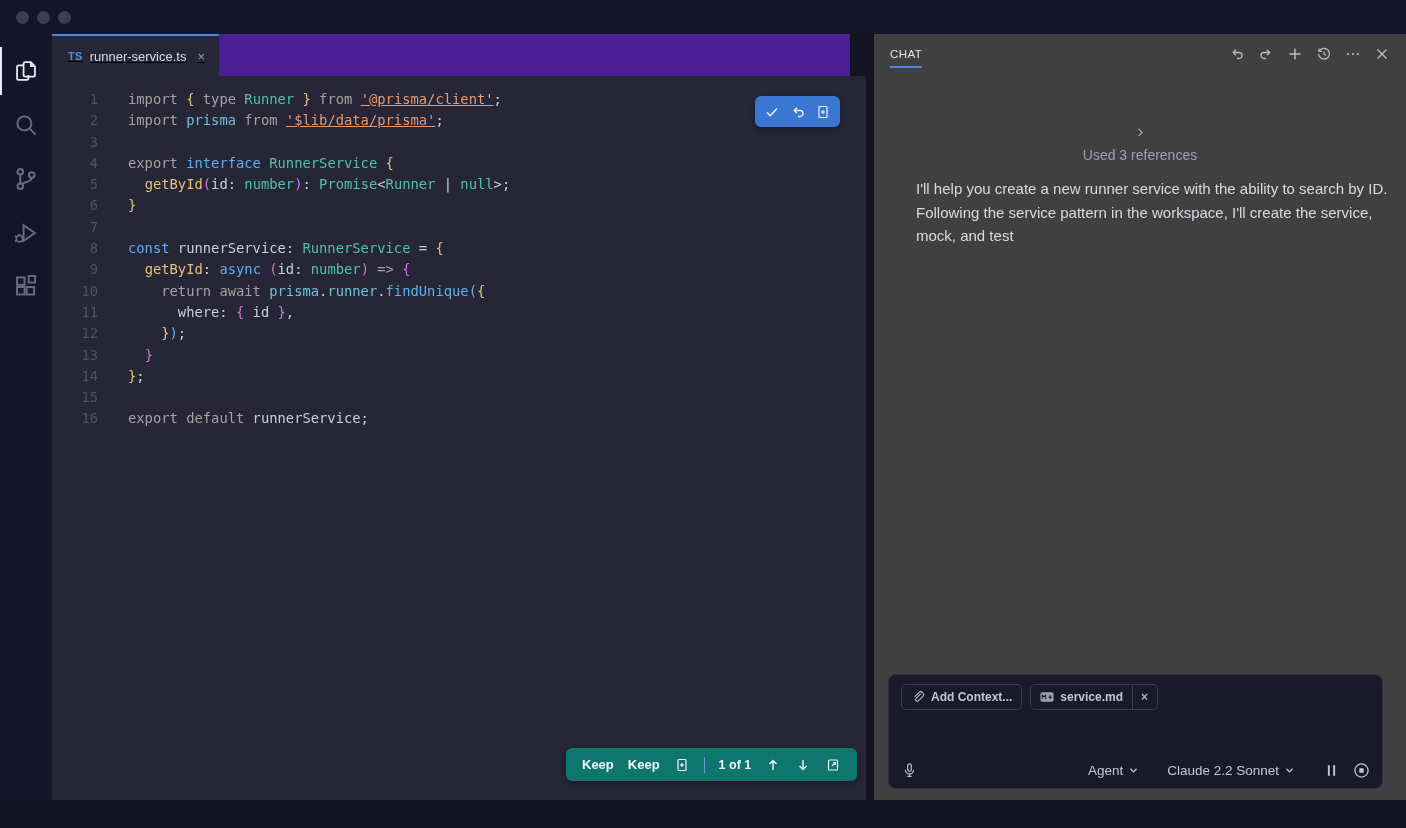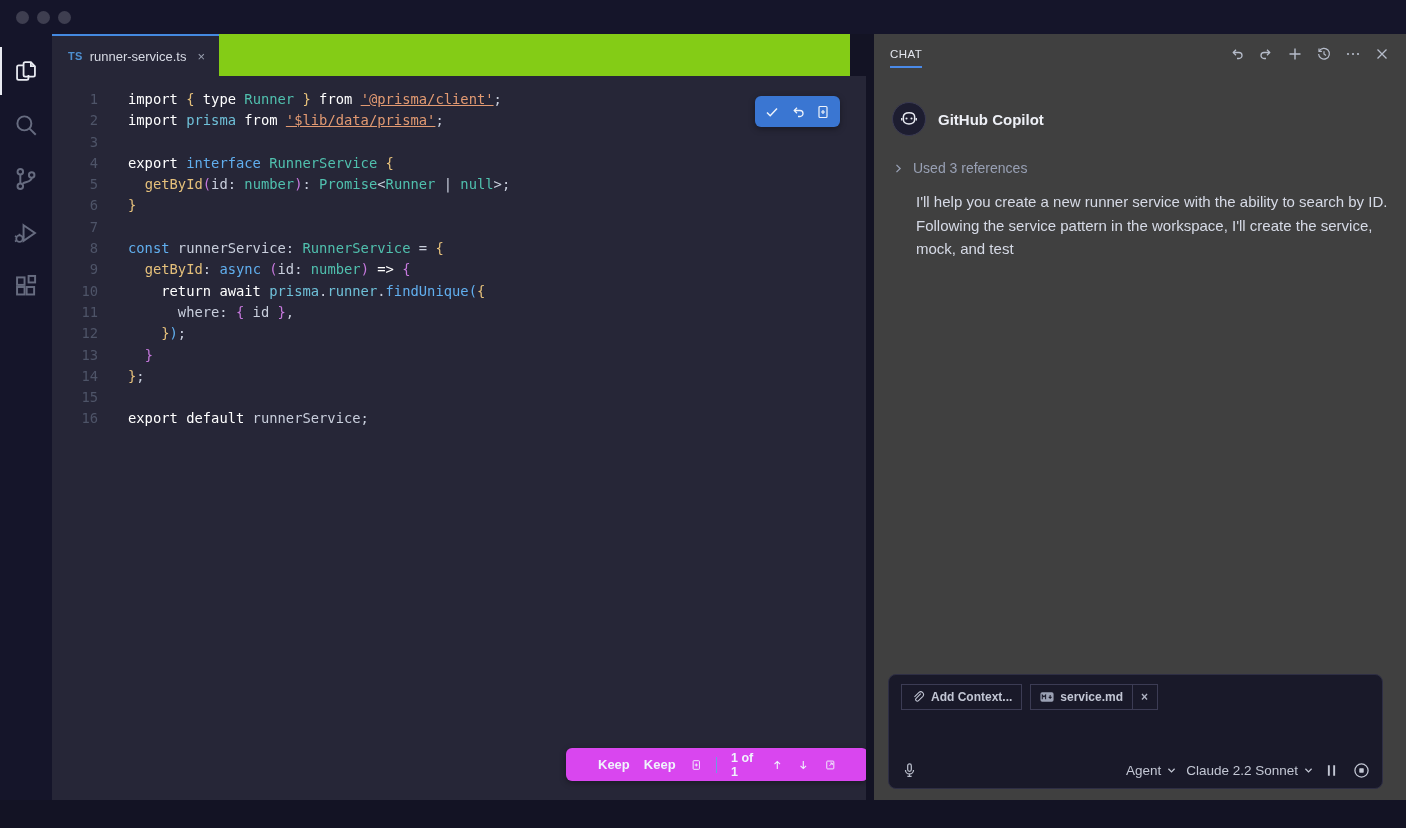--- a/index.html
+++ b/index.html
@@ -14,75 +14,75 @@
 
   
   .activitybar { position:absolute; left:0; top:34px; width:52px; height:766px; background:#15152a; display:flex; flex-direction:column; align-items:center; padding-top:10px; }
   .ab-item { position:relative; width:52px; height:54px; display:flex; align-items:center; justify-content:center; color:#676c80; cursor:pointer; }
   .ab-item.active { color:#e9ebf2; }
   .ab-item.active::before { content:""; position:absolute; left:0; top:3px; bottom:3px; width:2px; background:#e9ebf2; }
   .ab-item svg { width:26px; height:26px; }
 
   
   .editor-area { position:absolute; left:52px; top:34px; width:814px; height:766px; }
-  .tabbar { position:absolute; left:0; top:0; right:16px; height:42px; background:#84cc16; display:flex; }
+  .tabbar { position:absolute; left:0; top:0; right:16px; height:42px; background:#4c1d95; display:flex;text-decoration:underline; }
   .tab { height:42px; display:flex; align-items:center; gap:7px; padding:0 14px 0 16px; background:#262637; border-top:2px solid #4489e0; color:#d7dae4; font-size:13px; cursor:pointer; }
   .tab .ts-badge { color:#4e8fd0; font-weight:bold; font-size:11px; letter-spacing:.3px; }
   .tab .tab-close { color:#9aa0b0; font-size:13px; margin-left:4px; cursor:pointer; }
   .editor { position:absolute; left:0; top:42px; right:0; bottom:0; background:#262637; overflow:hidden; }
   .code-wrap { padding-top:13px; font-family:"DejaVu Sans Mono", monospace; font-size:13.8px; line-height:21.3px; white-space:pre; }
   .code-line { display:flex; }
   .code-line .gutter { width:46px; text-align:right; color:#4e5468; flex:0 0 46px; user-select:none; }
   .code-line .code-text { padding-left:30px; color:#c9cfdd; }
-  .tk-kw { color:#ffffff; } 
+  .tk-kw { color:#a3a3a3; } 
   .tk-kb { color:#61afef; } 
   .tk-ty { color:#50c0ae; } 
   .tk-st { color:#e29a72;text-decoration:underline; } 
   .tk-fn { color:#e5c07b; } 
   .tk-pr { color:#6fc0d8; } 
   .tk-df { color:#c9cfdd; }
   .tk-by { color:#e5c07b; } 
   .tk-bp { color:#c678dd; } 
   .tk-bb { color:#61afef; } 
 
   
   .inline-toolbar { position:absolute; top:20px; left:703px; width:85px; height:31px; background:#3a76d2; border-radius:6px; display:flex; align-items:center; justify-content:space-evenly; color:#eef3fb; box-shadow:0 2px 6px rgba(0,0,0,.35); }
   .inline-toolbar svg { width:16px; height:16px; cursor:pointer; }
-  .review-bar { position:absolute; left:514px; bottom:19px; height:33px; background:#d946ef; border-radius:6px; display:flex; align-items:center; gap:14px; padding:0 32px; color:#f0f4fc; font-size:13px; box-shadow:0 2px 6px rgba(0,0,0,.35); }
+  .review-bar { position:absolute; left:514px; bottom:19px; height:33px; background:#0f766e; border-radius:6px; display:flex; align-items:center; gap:14px; padding:0 16px; color:#f0f4fc; font-size:13px; box-shadow:0 2px 6px rgba(0,0,0,.35); }
   .review-bar .rb-btn { cursor:pointer; font-weight:bold; }
   .review-bar svg { width:16px; height:16px; cursor:pointer; display:block; }
   .rb-sep { width:1px; height:16px; background:#6f9ae0; }
   .rb-count { font-size:12.5px; font-weight:bold; }
 
   
   .chat { position:absolute; left:874px; top:34px; width:532px; height:766px; background:#404040; color:#d6dae6; }
   .chat-header { position:relative; height:40px; display:flex; align-items:center; padding:0 16px; }
   .chat-tab { position:relative; height:40px; display:flex; align-items:center; font-size:11.5px; letter-spacing:.4px; color:#e3e6ee; cursor:pointer; }
   .chat-tab::after { content:""; position:absolute; left:0; right:0; bottom:6px; height:2px; background:#4a8ae8; }
   .chat-actions { margin-left:auto; display:flex; align-items:center; gap:13px; color:#b6bcca; }
   .chat-actions svg { width:16px; height:16px; cursor:pointer; }
   .chat-body { padding:28px 18px 0 18px; }
   .copilot-row { display:flex; align-items:center; gap:12px; }
   .copilot-avatar { width:34px; height:34px; border-radius:50%; background:#1d1d30; border:1px solid #3a3a52; display:flex; align-items:center; justify-content:center; color:#e8eaf2; }
   .copilot-avatar svg { width:20px; height:20px; }
   .copilot-name { font-size:15px; font-weight:bold; color:#eef0f6; }
-  .refs-row { display:flex; align-items:center; gap:8px; margin-top:24px; color:#98a0b4; font-size:14px; cursor:pointer; }
+  .refs-row { display:flex; align-items:center; gap:8px; margin-top:24px; color:#98a0b4; font-size:14px; cursor:pointer;flex-direction:column; }
   .refs-row svg { width:13px; height:13px; }
   .chat-message { margin-top:14px; font-size:15px; line-height:23.5px; color:#d6dae6; width:494px;margin-left:24px; }
 
   
   .chat-input { position:absolute; left:14px; bottom:11px; width:495px; height:115px; background:#191929; border:1px solid #2e2e44; border-radius:8px; padding:9px 12px 8px 12px; }
   .pill-row { display:flex; gap:8px; }
-  .pill { display:flex; align-items:center; gap:6px; border:1px solid #3c3c54; border-radius:0; padding:0 9px; height:26px; font-size:12px; font-weight:bold; color:#c2c6d4; cursor:pointer; background:transparent; }
+  .pill { display:flex; align-items:center; gap:6px; border:1px solid #3c3c54; border-radius:5px; padding:0 9px; height:26px; font-size:12px; font-weight:bold; color:#c2c6d4; cursor:pointer; background:transparent; }
   .pill svg { width:14px; height:14px; }
   .pill .pill-x { border-left:1px solid #3c3c54; margin-left:3px; padding-left:8px; height:100%; display:flex; align-items:center; color:#aeb2c2; }
   .input-line { margin-top:13px; font-size:14.5px; color:#80869a; }
   .input-bottom { position:absolute; left:12px; right:12px; bottom:9px; display:flex; align-items:center; color:#b8bcca; }
   .input-bottom .mic { width:17px; height:17px; cursor:pointer; }
-  .ib-right { margin-left:auto; display:flex; align-items:center; gap:9px; font-size:13.5px; color:#c3c7d4; }
+  .ib-right { margin-left:auto; display:flex; align-items:center; gap:28px; font-size:13.5px; color:#c3c7d4; }
   .dd { display:flex; align-items:center; gap:5px; cursor:pointer; }
   .dd svg { width:11px; height:11px; }
   .ctl svg { width:17px; height:17px; cursor:pointer; display:block; }
   .ctl { display:flex; align-items:center; gap:13px; }
 </style>
 </head>
 <body>
 
 <div class="window">
 
@@ -208,31 +208,20 @@
             <circle cx="8" cy="8" r="1.1"></circle>
             <circle cx="13" cy="8" r="1.1"></circle>
           </svg>
         <svg viewBox="0 0 16 16" fill="none" stroke="currentColor" stroke-width="1.3">
             <path d="M3.5 3.5l9 9M12.5 3.5l-9 9"></path>
           </svg>
       </div>
     </div>
 
     <div class="chat-body">
-      <div class="copilot-row">
-        <div class="copilot-avatar">
-          <svg viewBox="0 0 16 16" fill="none" stroke="currentColor" stroke-width="1.2">
-            <path d="M3.5 6.2c0-2 1.6-3.2 4.5-3.2s4.5 1.2 4.5 3.2v2.2c0 2-1.8 3.6-4.5 3.6S3.5 10.4 3.5 8.4z"></path>
-            <path d="M2.2 7.2v2M13.8 7.2v2" stroke-width="1.1"></path>
-            <circle cx="6" cy="7.6" r=".85" fill="currentColor" stroke="none"></circle>
-            <circle cx="10" cy="7.6" r=".85" fill="currentColor" stroke="none"></circle>
-          </svg>
-        </div>
-        <span class="copilot-name">GitHub Copilot</span>
-      </div>
 
       <div class="refs-row">
         <svg viewBox="0 0 16 16" fill="none" stroke="currentColor" stroke-width="1.6">
             <path d="M5.5 3.5L10 8l-4.5 4.5"></path>
           </svg>
         <span>Used 3 references</span>
       </div>
 
       <div class="chat-message">I'll help you create a new runner service with the ability to search by ID. Following the service pattern in the workspace, I'll create the service, mock, and test</div>
     </div>

